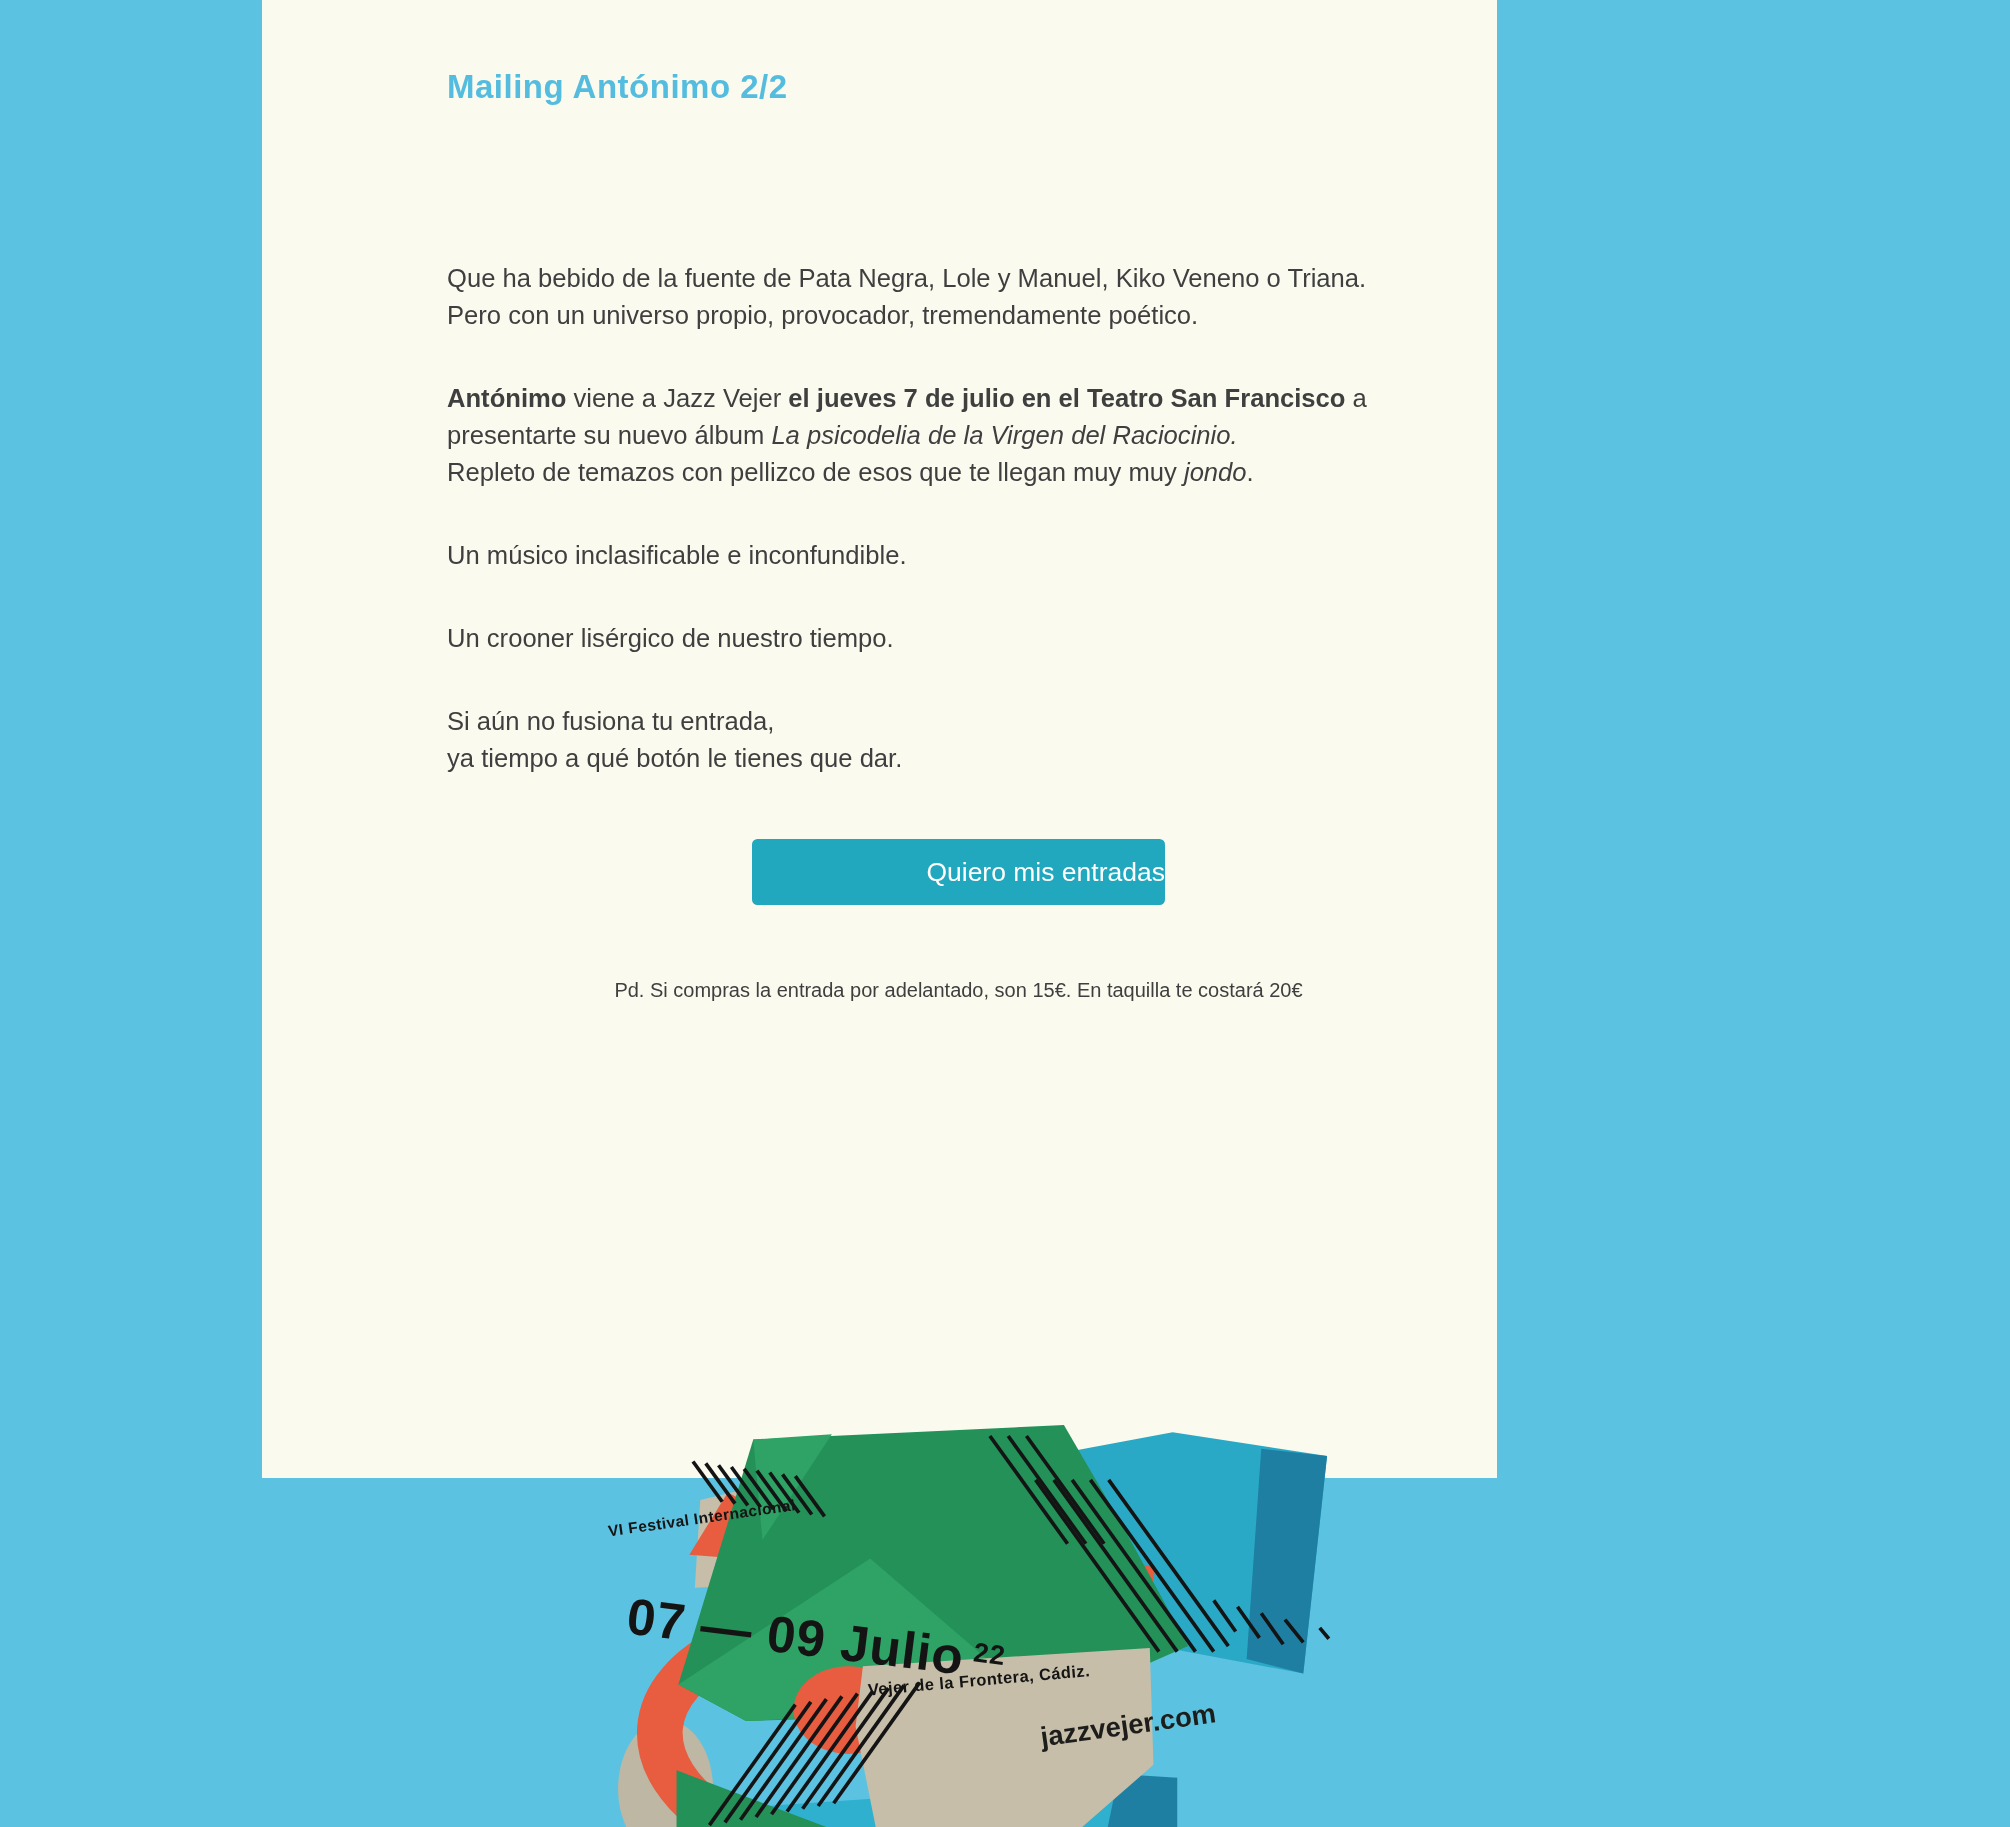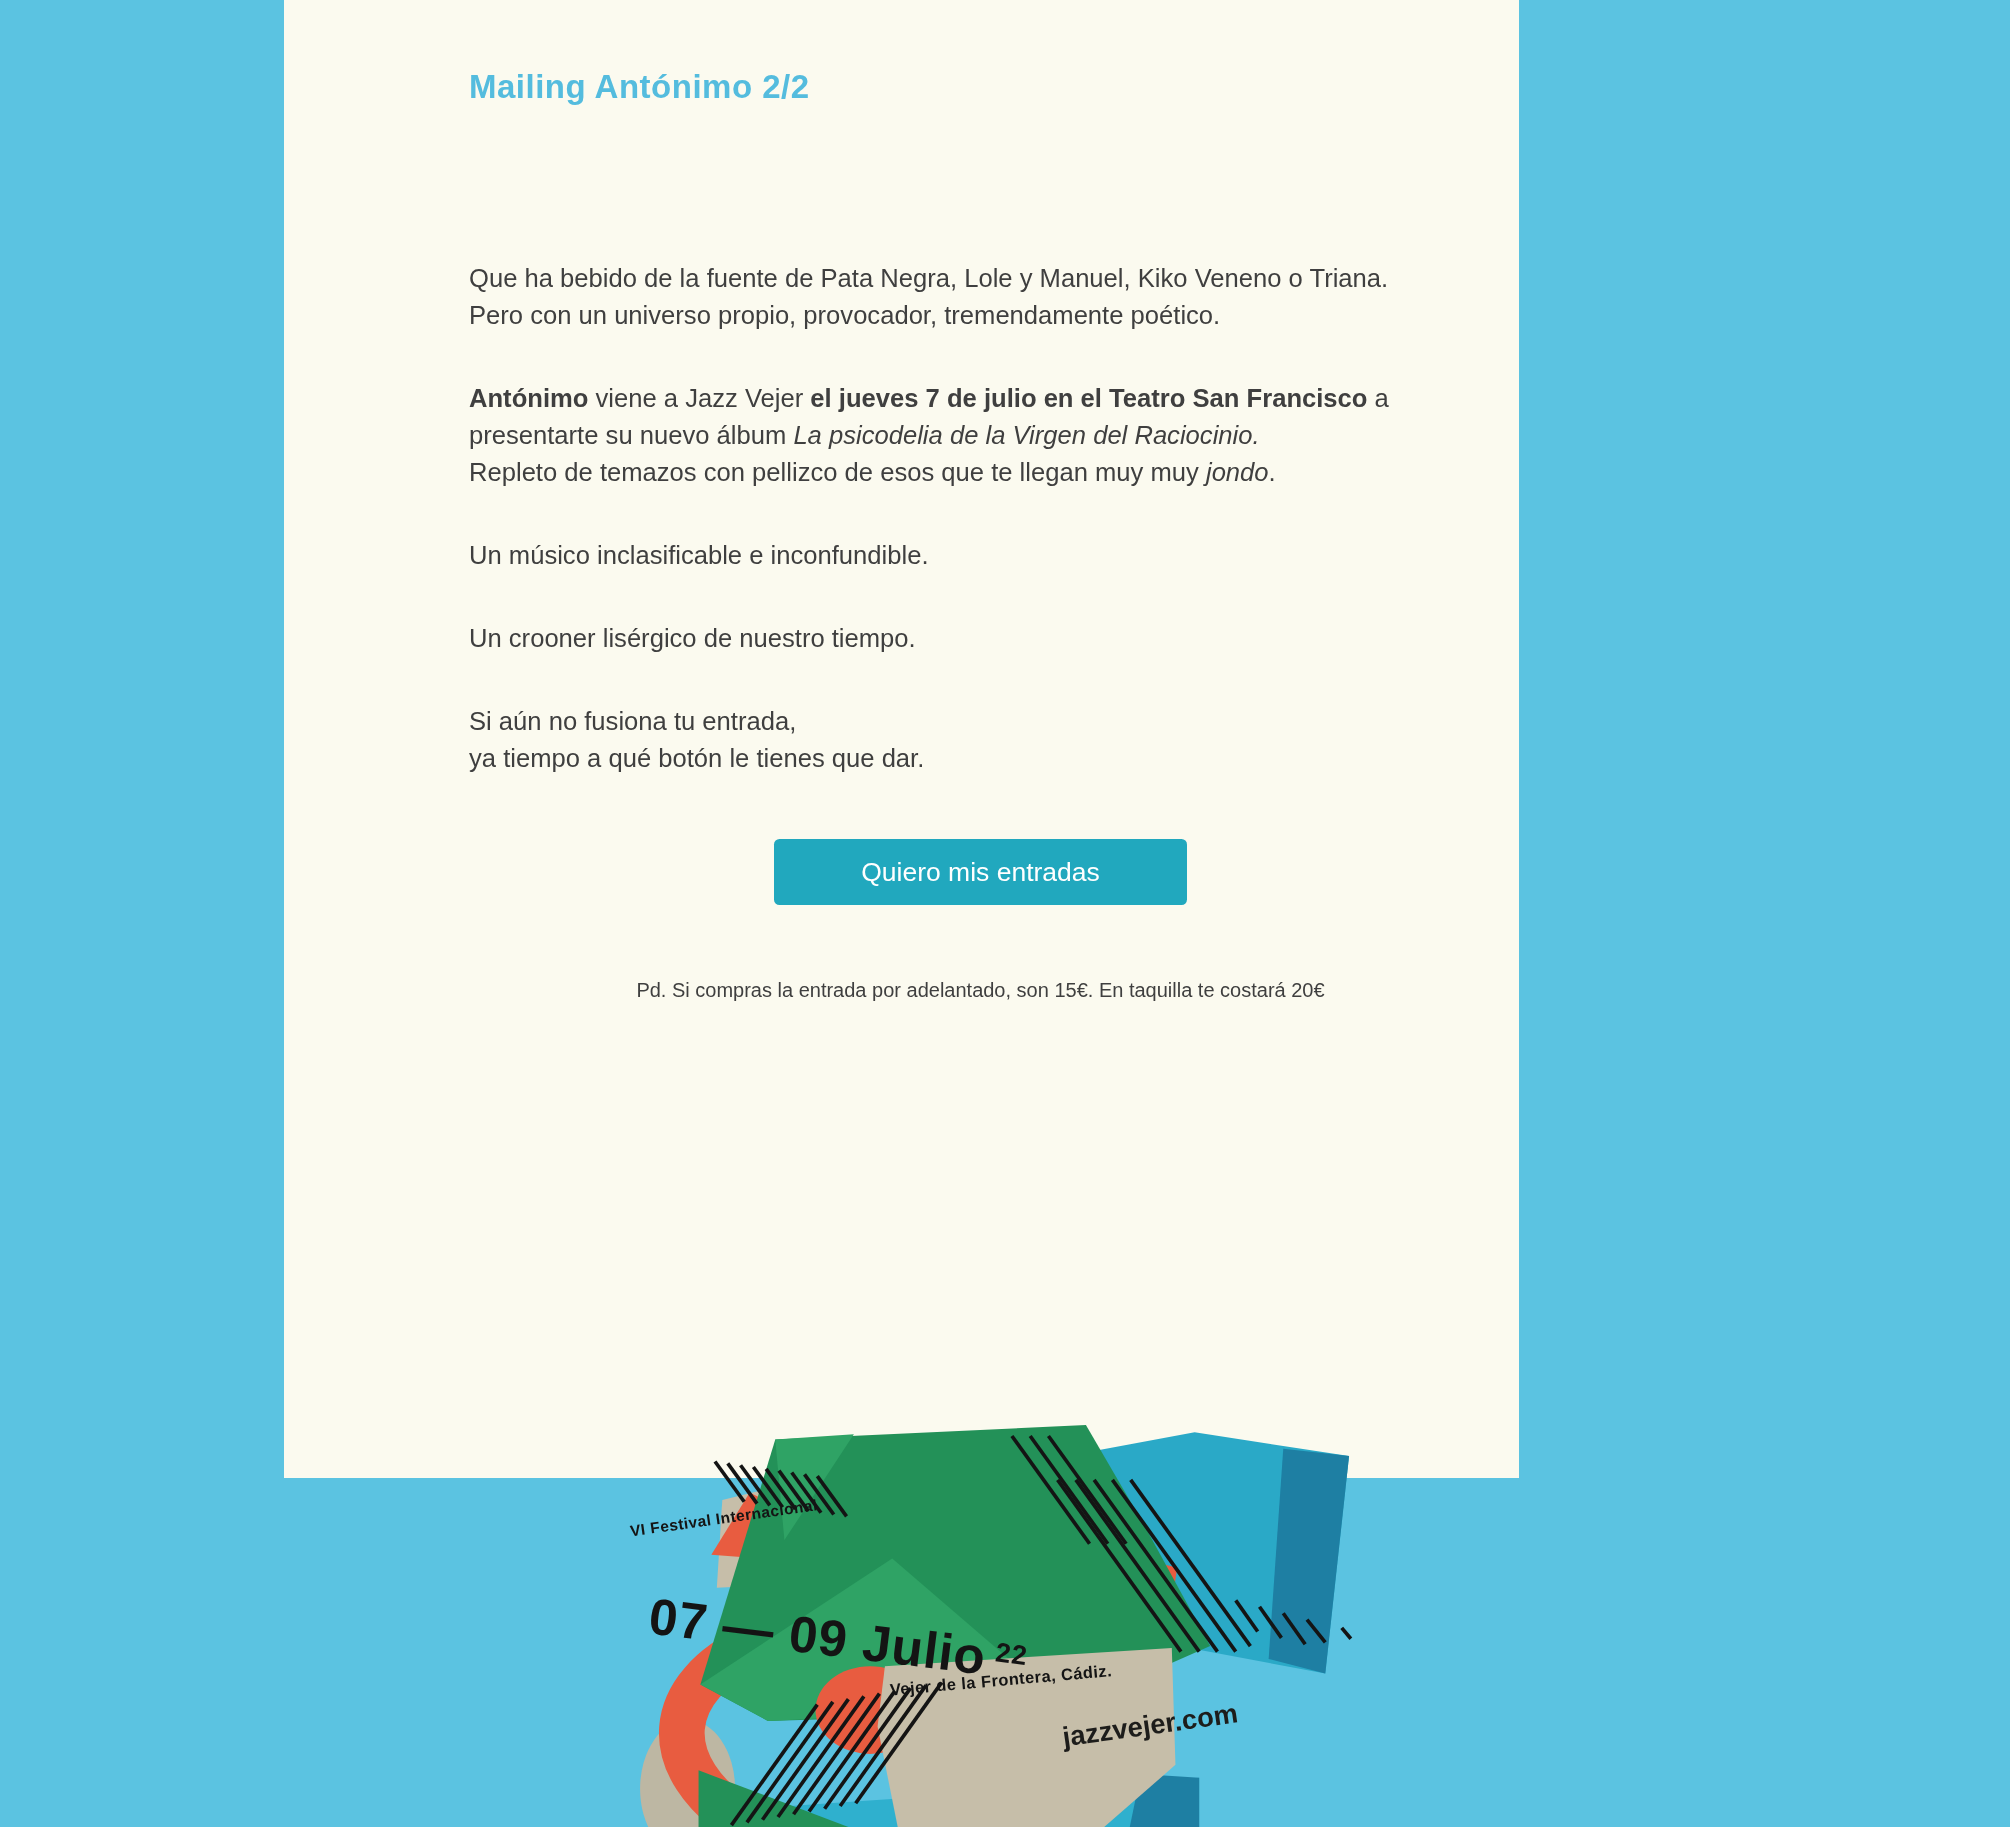--- a/index.html
+++ b/index.html
@@ -2,21 +2,21 @@
 <html style="--side-bg: #5BC3E1; --canvas-bg: #FBFAEF; --title-color: #54BCDE; --body-text-color: #3F3F3F; --button-bg: #21A8BE; --button-text-color: #FFFFFF; --logo-green: #239158; --logo-green-light: #2FA365; --logo-teal: #2AA9C7; --logo-teal-light: #2FB0CE; --logo-blue: #1E7FA3; --logo-orange: #E85C40; --logo-beige: #C6BEA9; --logo-gray: #BDB7A3; --logo-ink: #141414;font-size:14.6px"><head>
 <meta charset="utf-8">
 <style>
   html,body{margin:0;padding:0;}
   body{
     width:2010px;height:1827px;position:relative;overflow:hidden;
     background:var(--side-bg,#5BC3E1);
     font-family:"Liberation Sans","DejaVu Sans",sans-serif;
   }
   .canvas{
-    position:absolute;left:284px;top:0;width:1235px;height:1478px;
+    position:absolute;left:262px;top:0;width:1235px;height:1478px;
     background:var(--canvas-bg,#FBFAEF);
   }
   .inner{
     position:absolute;left:185px;top:0;width:1023px;
   }
   .page-title{
     margin:0;padding-top:68px;
     font-size:33px;font-weight:700;letter-spacing:0.5px;
     color:var(--title-color,#54BCDE);
     margin-bottom:154px;
@@ -24,21 +24,21 @@
   .bodytext p{
     margin:0 0 46px 0;
     font-size:25.6px;line-height:37px;
     color:var(--body-text-color,#3F3F3F);
   }
   .cta{
     display:block;margin:62px auto 0;width:413px;height:66px;
     background:var(--button-bg,#21A8BE);
     color:var(--button-text-color,#FFFFFF);
     border:none;border-radius:5.5px;
-    font-family:inherit;font-size:26.5px;line-height:66px;text-align:center;
+    font-family:inherit;font-size:26.5px;line-height:66px;text-align:right;
     cursor:pointer;padding:0;
   }
   .footnote{
     margin:74px 0 0 0;text-align:center;
     font-size:20px;color:var(--body-text-color,#3F3F3F);
   }
   .logo-wrap{
     position:absolute;left:312px;top:1425px;width:777px;height:402px;
   }
   

